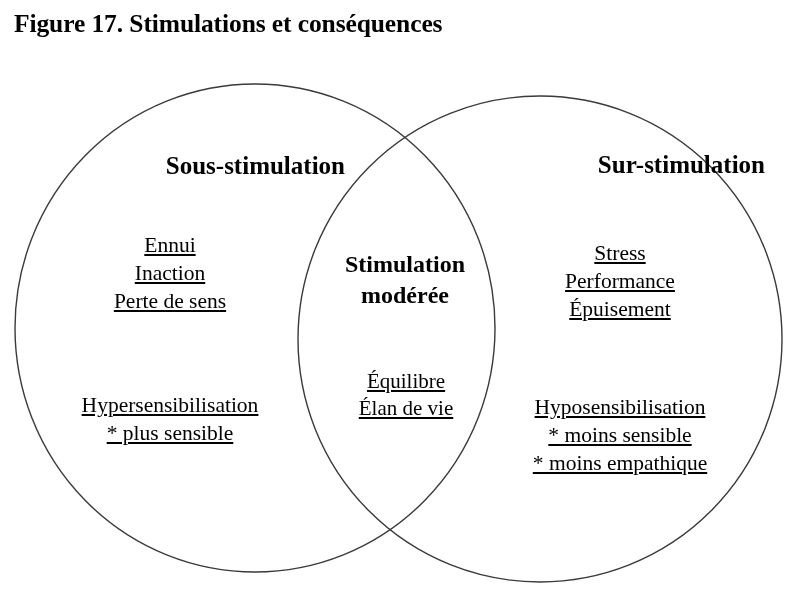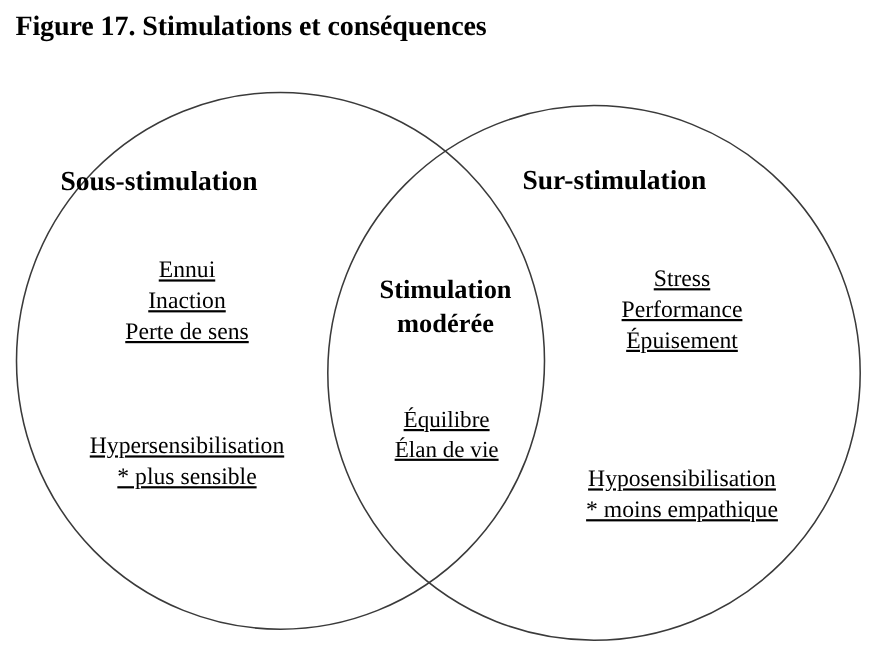--- a/index.html
+++ b/index.html
@@ -45,21 +45,21 @@
     width: 805px;
     height: 600px;
     pointer-events: none;
   }
   .text-layer > * { pointer-events: auto; }
 
   .lobe-heading {
     position: absolute;
     font-size: 25px;
     font-weight: bold;
-    text-align: left;
+    text-align: right;
     white-space: nowrap;
     line-height: 1.15;
   }
   .lobe-heading.left {
     left: 55px;
     top: 152px;
     width: 290px;
   }
   .lobe-heading.right {
     left: 475px;
@@ -83,21 +83,21 @@
     text-align: center;
     line-height: 1.30;
     white-space: nowrap;
     text-decoration: underline;
   }
   .body-block .line { display: block; }
 
   .block-left-top   { left: 45px;  top: 232px; width: 250px; }
   .block-left-bot   { left: 45px;  top: 392px; width: 250px; }
   .block-right-top  { left: 495px; top: 240px; width: 250px; }
-  .block-right-bot  { left: 495px; top: 394px; width: 250px; margin-top: 28px; }
+  .block-right-bot  { left: 495px; top: 394px; width: 250px; }
   .block-center-bot { left: 318px; top: 368px; width: 176px; font-size: 21px; }
 </style>
 </head>
 <body>
 
 <div id="figure-root">
 
   <div class="figure-title">Figure 17. Stimulations et conséquences</div>
 
   <svg id="venn-svg" viewBox="0 0 805 600">
@@ -133,17 +133,18 @@
     </div>
 
     <div class="body-block block-right-top">
       <span class="line">Stress</span>
       <span class="line">Performance</span>
       <span class="line">Épuisement</span>
     </div>
 
     <div class="body-block block-right-bot">
       <span class="line">Hyposensibilisation</span>
+      <span class="line">* moins sensible</span>
       <span class="line">* moins empathique</span>
     </div>
 
   </div>
 </div>
 
 </body></html>

